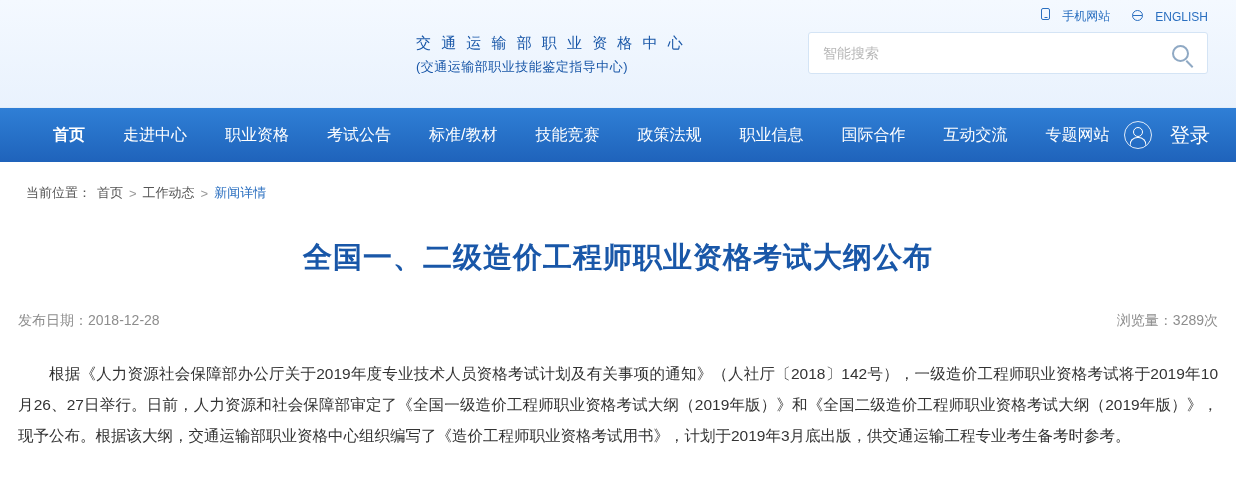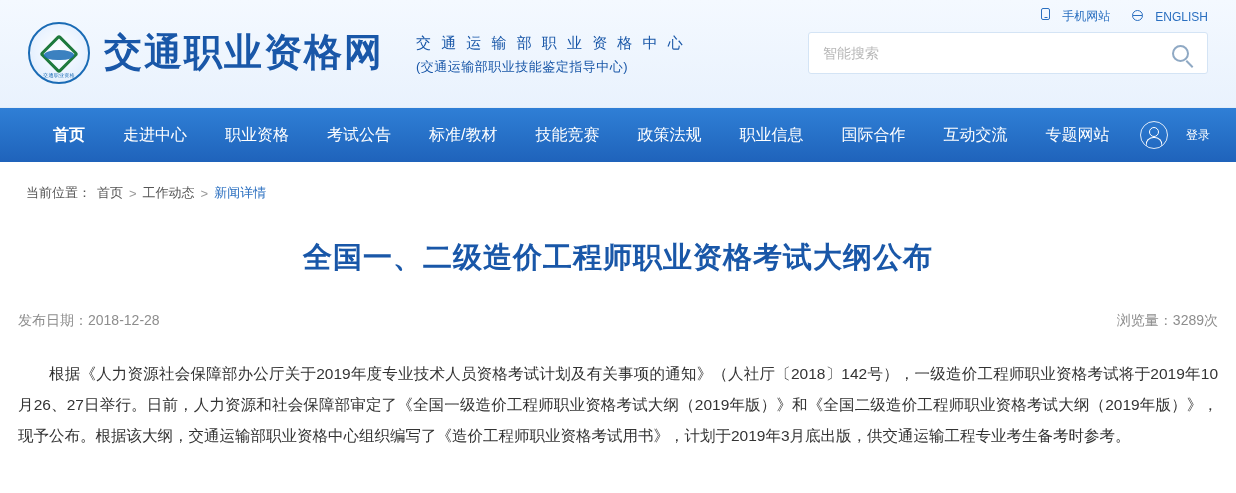--- a/index.html
+++ b/index.html
@@ -238,21 +238,21 @@
     position: absolute;
     left: 50%; top: 15px;
     transform: translateX(-50%);
     width: 15px; height: 8px;
     border: 1px solid #fff;
     border-bottom: none;
     border-radius: 8px 8px 0 0;
   }
   .login-link {
     color: #fff;
-    font-size: 12px;
+    font-size: 20px;
     cursor: pointer;
     white-space: nowrap;
     text-align: right;
   }
 
   
   .breadcrumb {
     padding: 22px 0 0 26px;
     font-size: 13px;
     color: #555;
@@ -305,26 +305,20 @@
     <div class="top-link">
       <span class="mini-icon"></span>
       <span>手机网站</span>
     </div>
     <div class="top-link">
       <span class="globe-icon"></span>
       <span>ENGLISH</span>
     </div>
   </div>
 
-  <div class="brand">
-    <div class="logo">
-      <div class="logo-text">交通职业资格</div>
-    </div>
-    <div class="site-title">交通职业资格网</div>
-  </div>
 
   <div class="org-names">
     <div class="org-line1">交 通 运 输 部 职 业 资 格 中 心</div>
     <div class="org-line2">(交通运输部职业技能鉴定指导中心)</div>
   </div>
 
   <div class="search-box">
     <input class="search-input" type="text" placeholder="智能搜索" style="">
     <button class="search-btn">
       <span class="search-glyph"></span>

